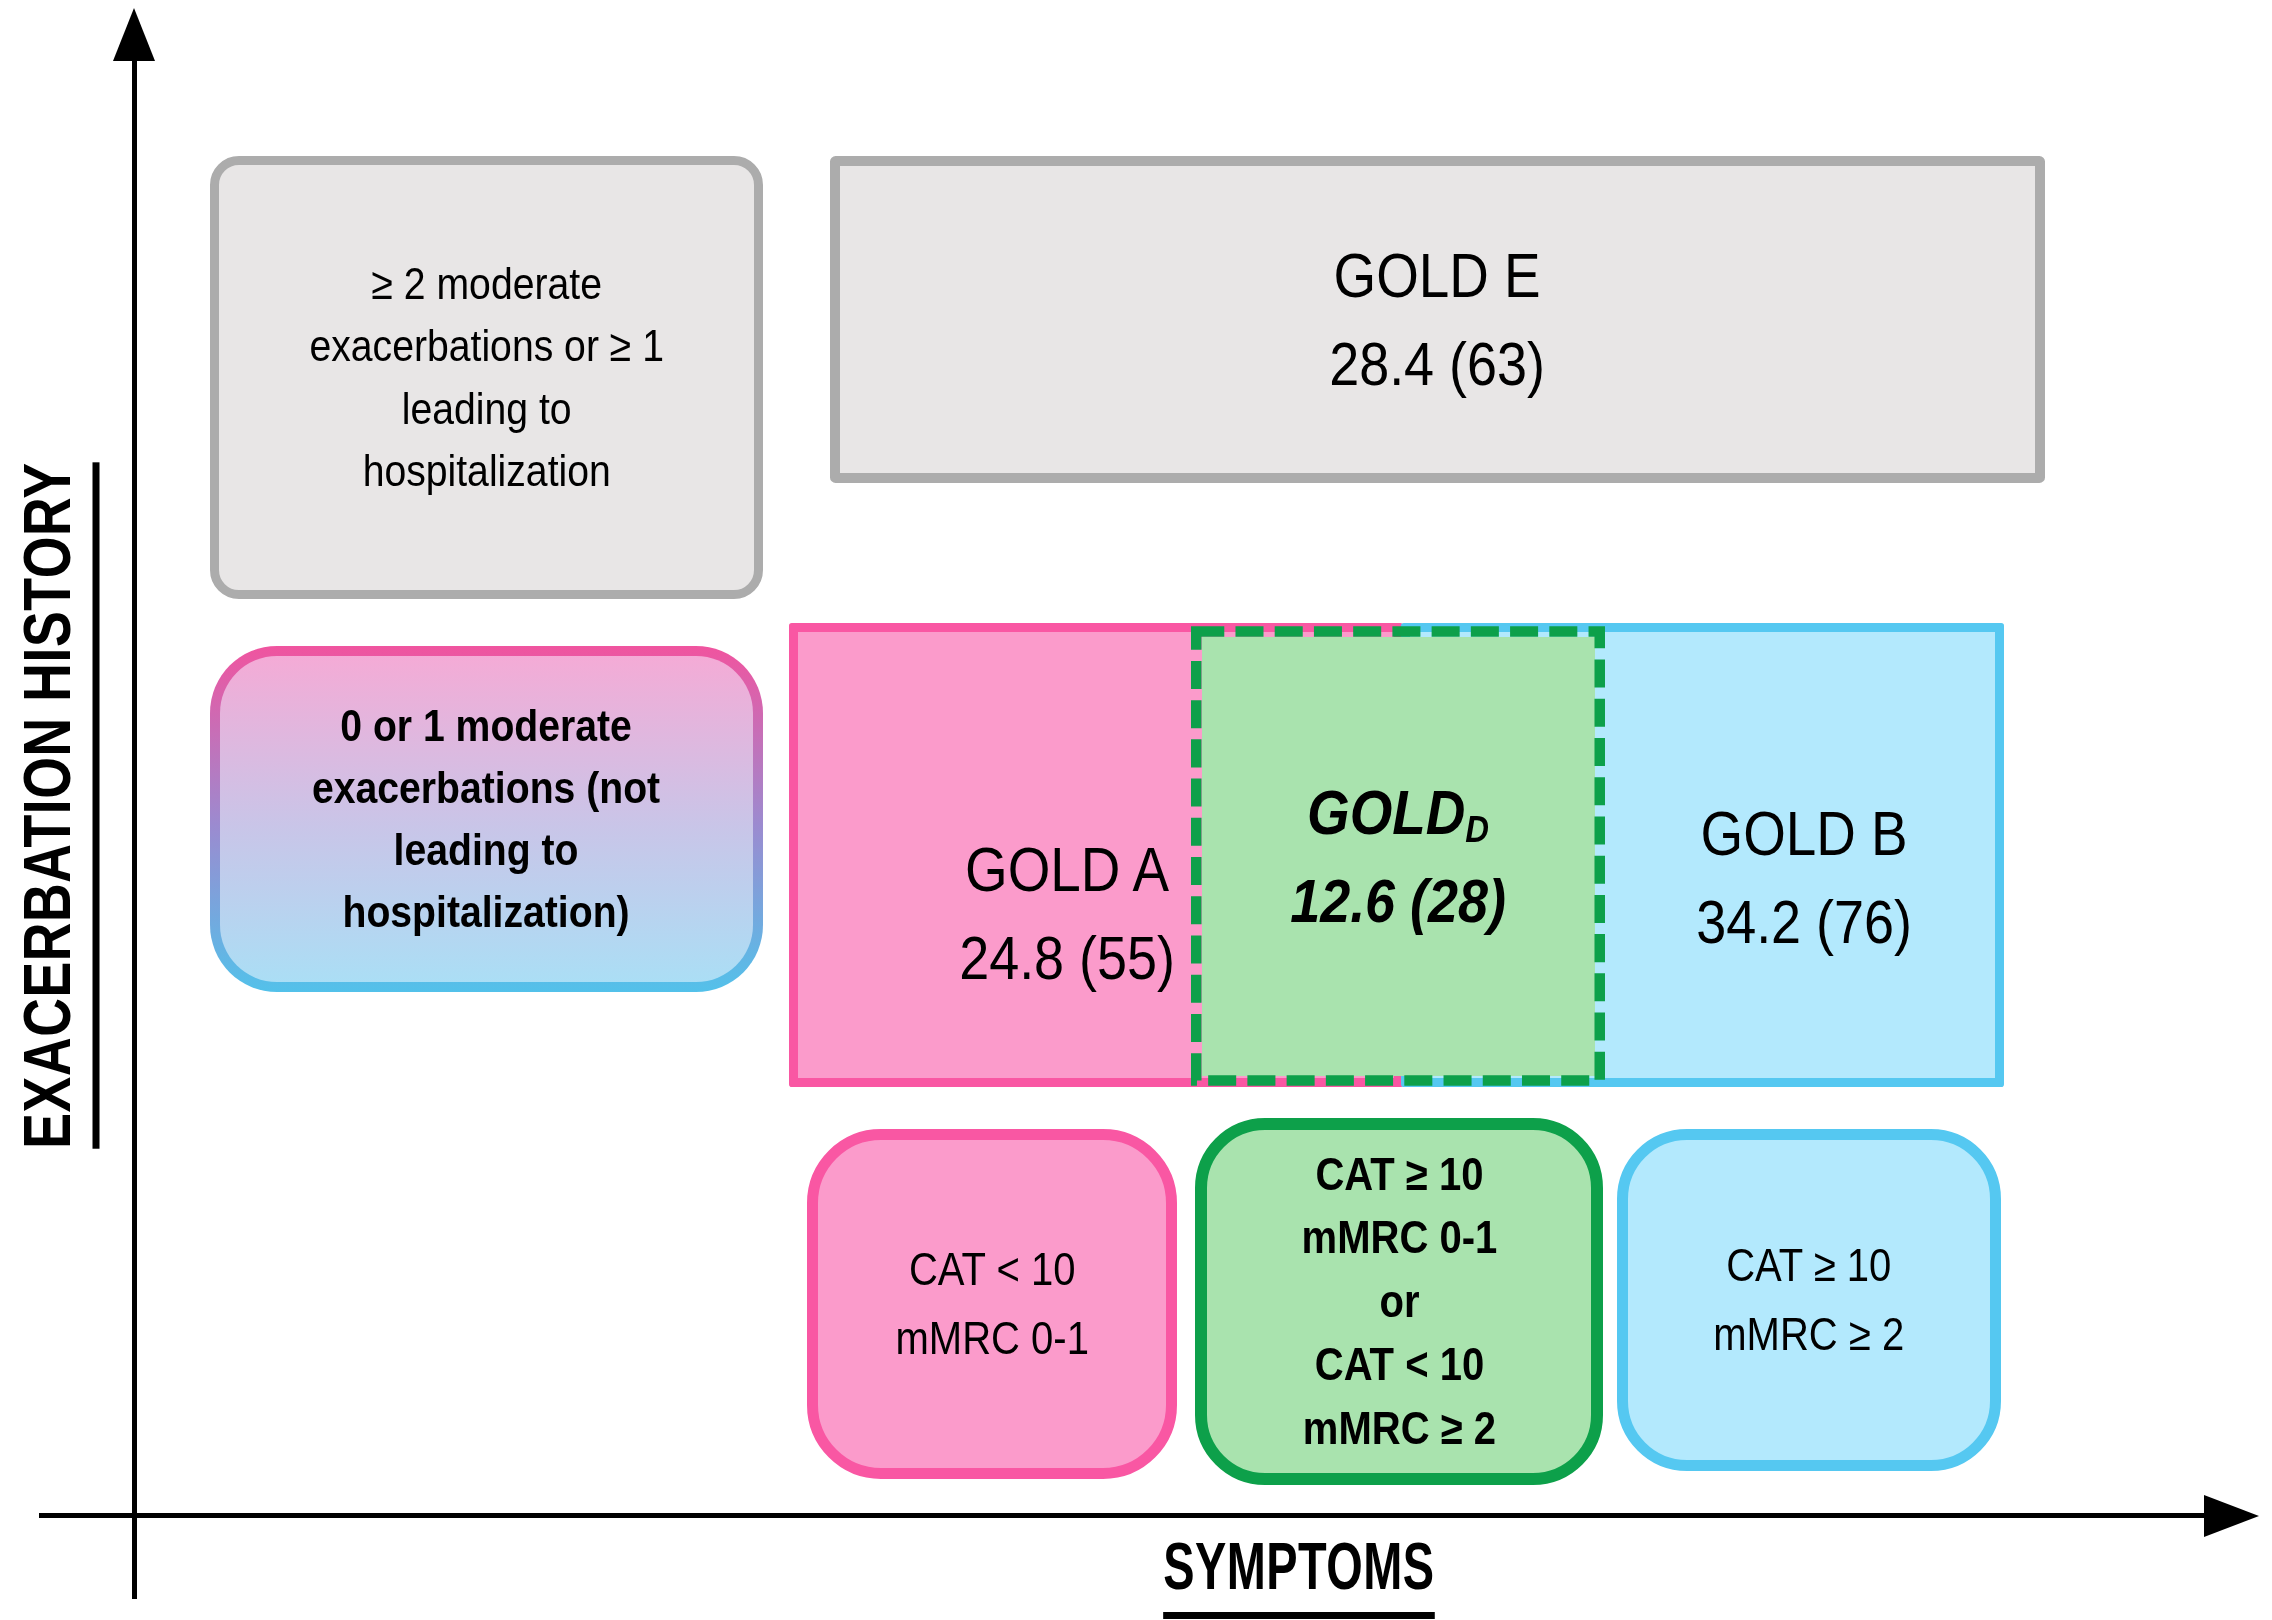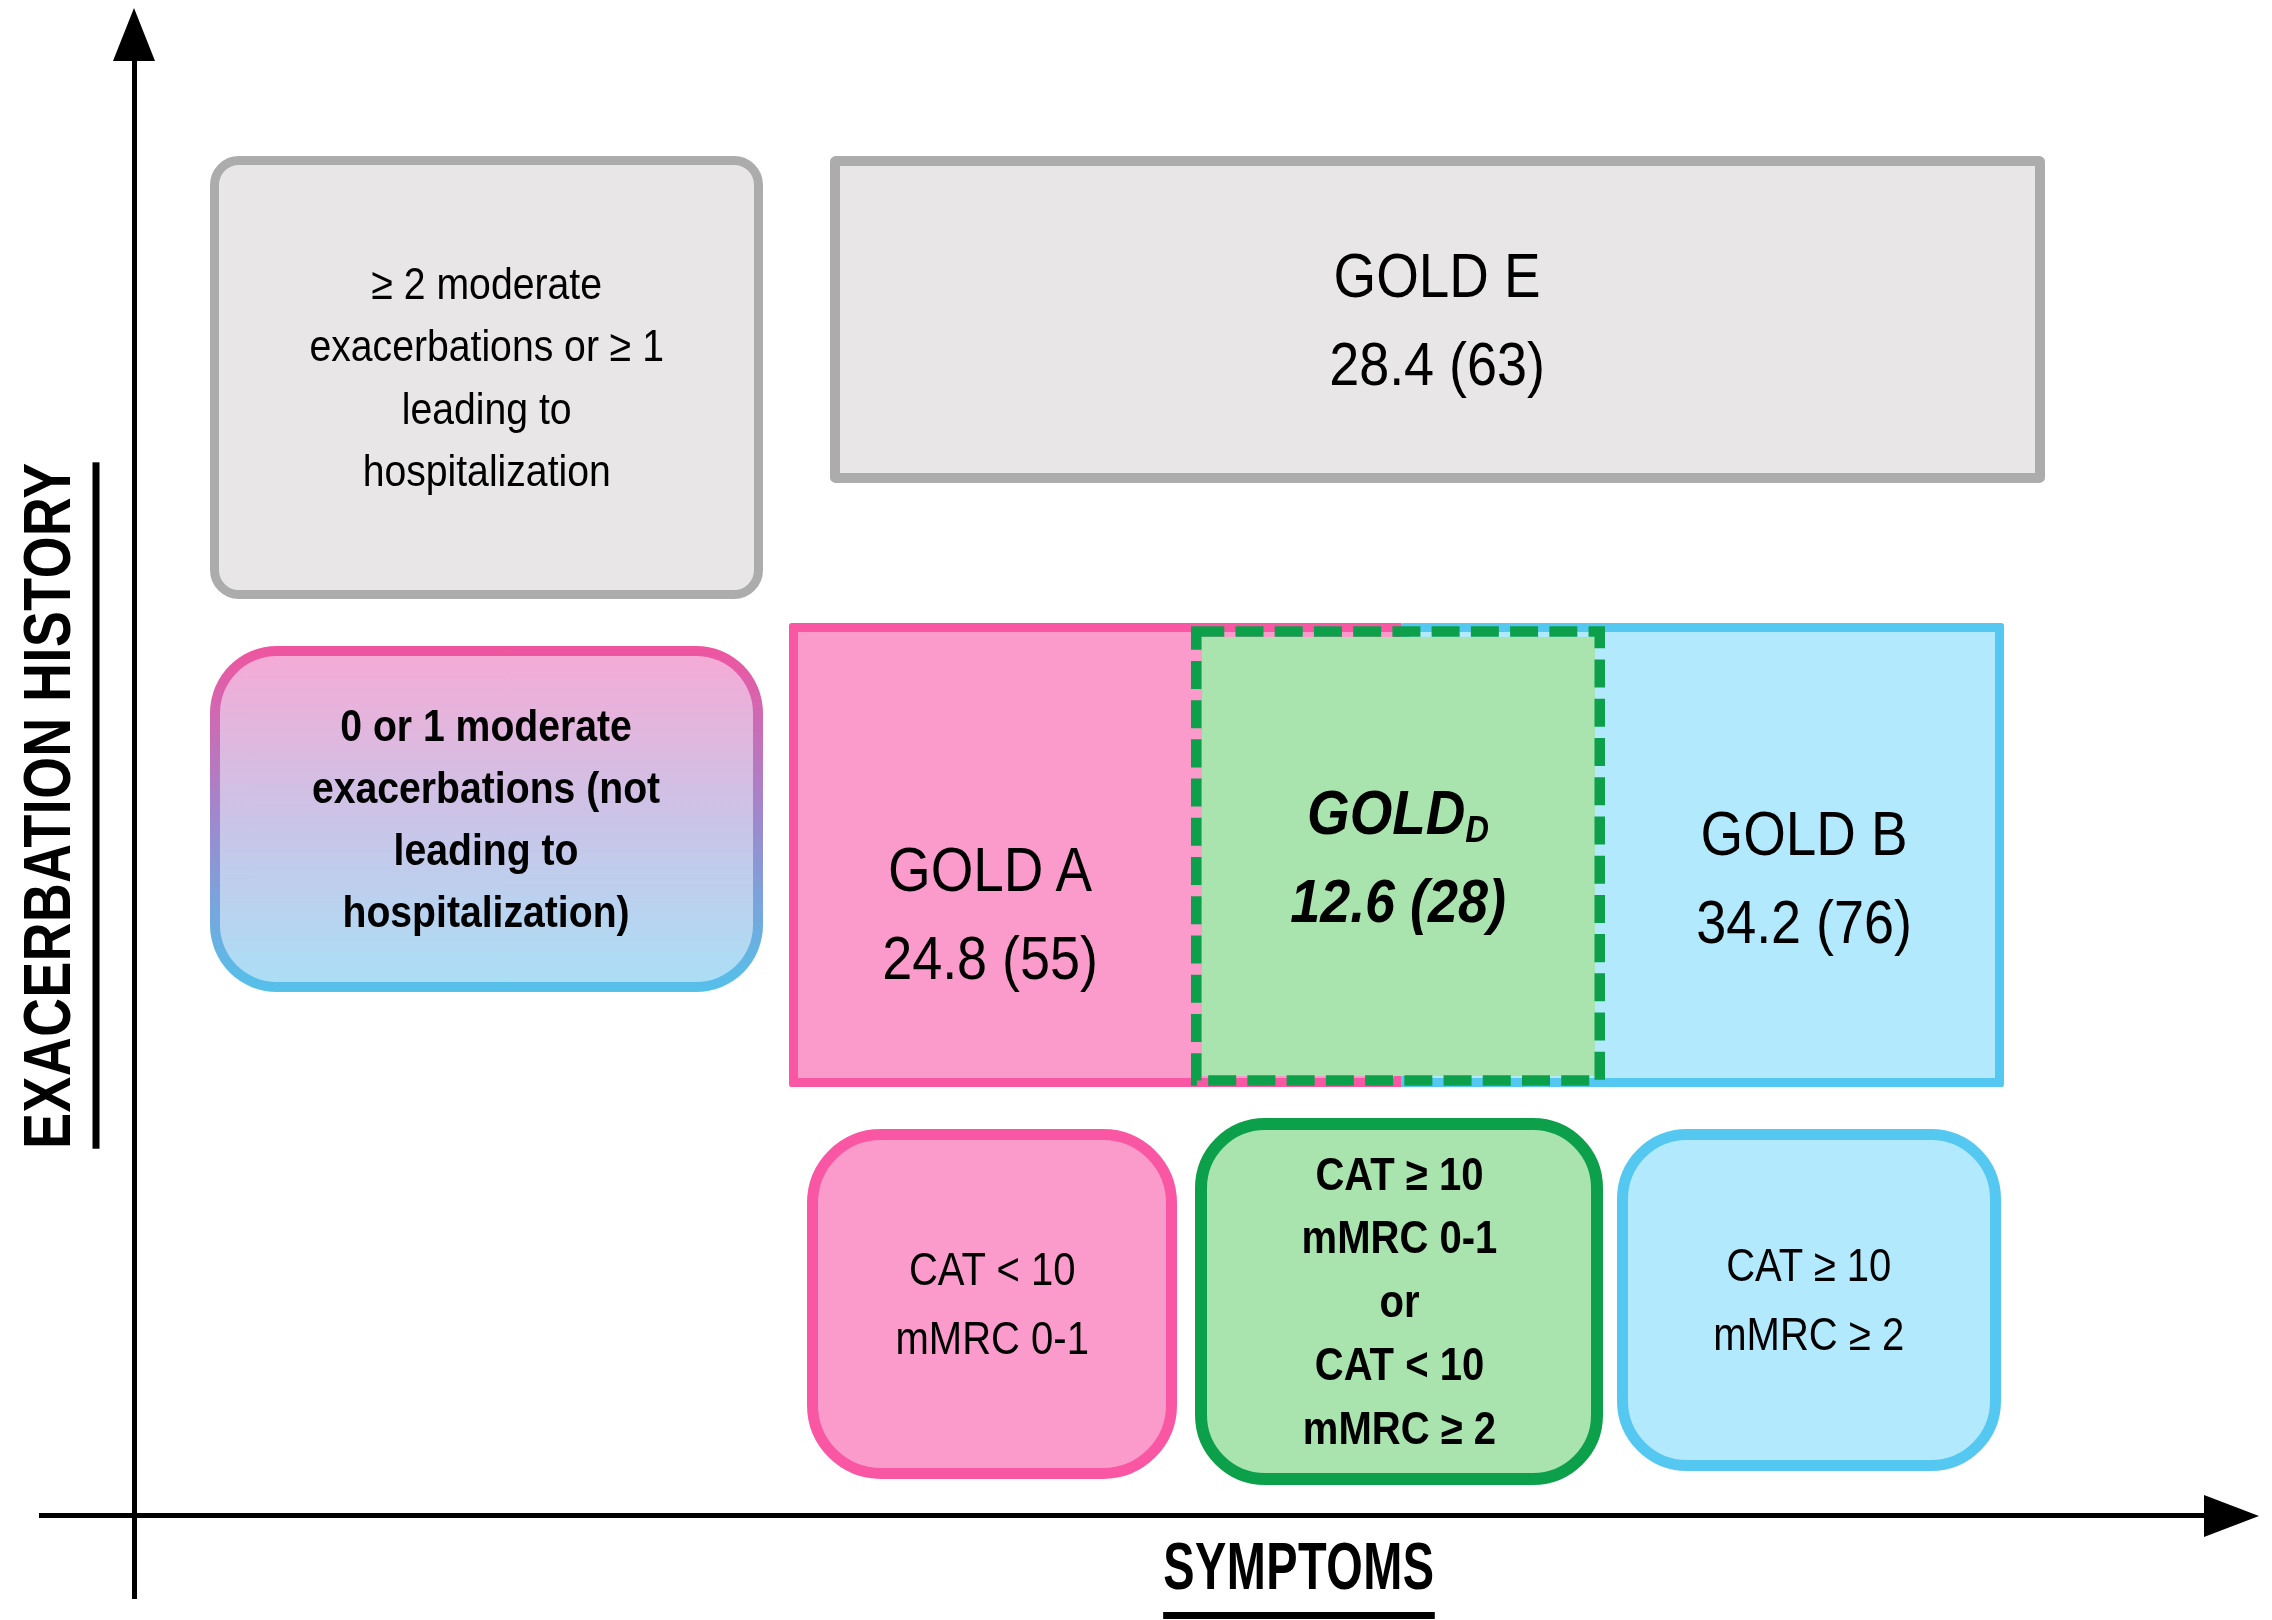--- a/index.html
+++ b/index.html
@@ -101,21 +101,21 @@
 <div class="abs pink-rect" style="left:789px; top:623px; width:614px; height:464px;"></div>
 <div class="abs blue-rect" style="left:1401px; top:623px; width:603px; height:464px;"></div>
 
 <div class="abs" style="left:1191px; top:626px; width:414px; height:460px;">
   <div class="green-fill"></div>
   <svg width="414" height="460" style="position:absolute; left:0; top:0;" viewBox="0 0 591 656">
     <rect x="7.5" y="7.5" width="576" height="641" fill="none" stroke="#0DA04A" stroke-width="15" stroke-dasharray="40 16"></rect>
   </svg>
 </div>
 
-<div class="abs flexc" style="left:789px; top:623px; width:402px; height:580px;">
+<div class="abs flexc" style="left:789px; top:623px; width:402px; height:580px;align-items:flex-end;">
   <div class="cond flexc">
     <div class="box-title">GOLD A</div>
     <div class="box-value">24.8 (55)</div>
   </div>
 </div>
 
 <div class="abs flexc" style="left:1191px; top:626px; width:414px; height:460px;font-style:italic;">
   <div class="cond flexc">
     <div class="box-title bold"><span>GOLD</span><span class="sub">D</span></div>
     <div class="box-value bold">12.6 (28)</div>

